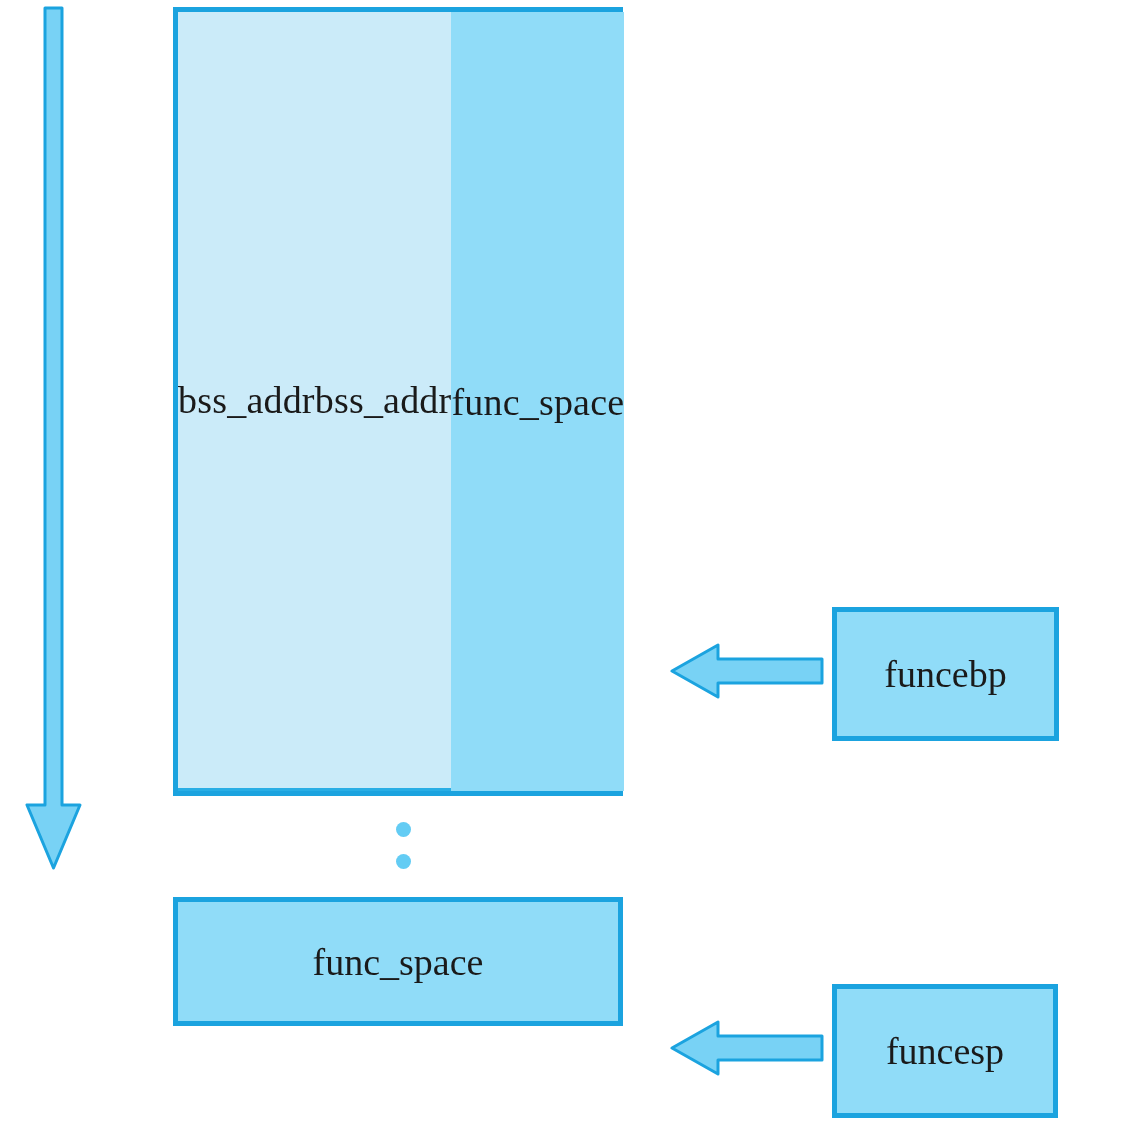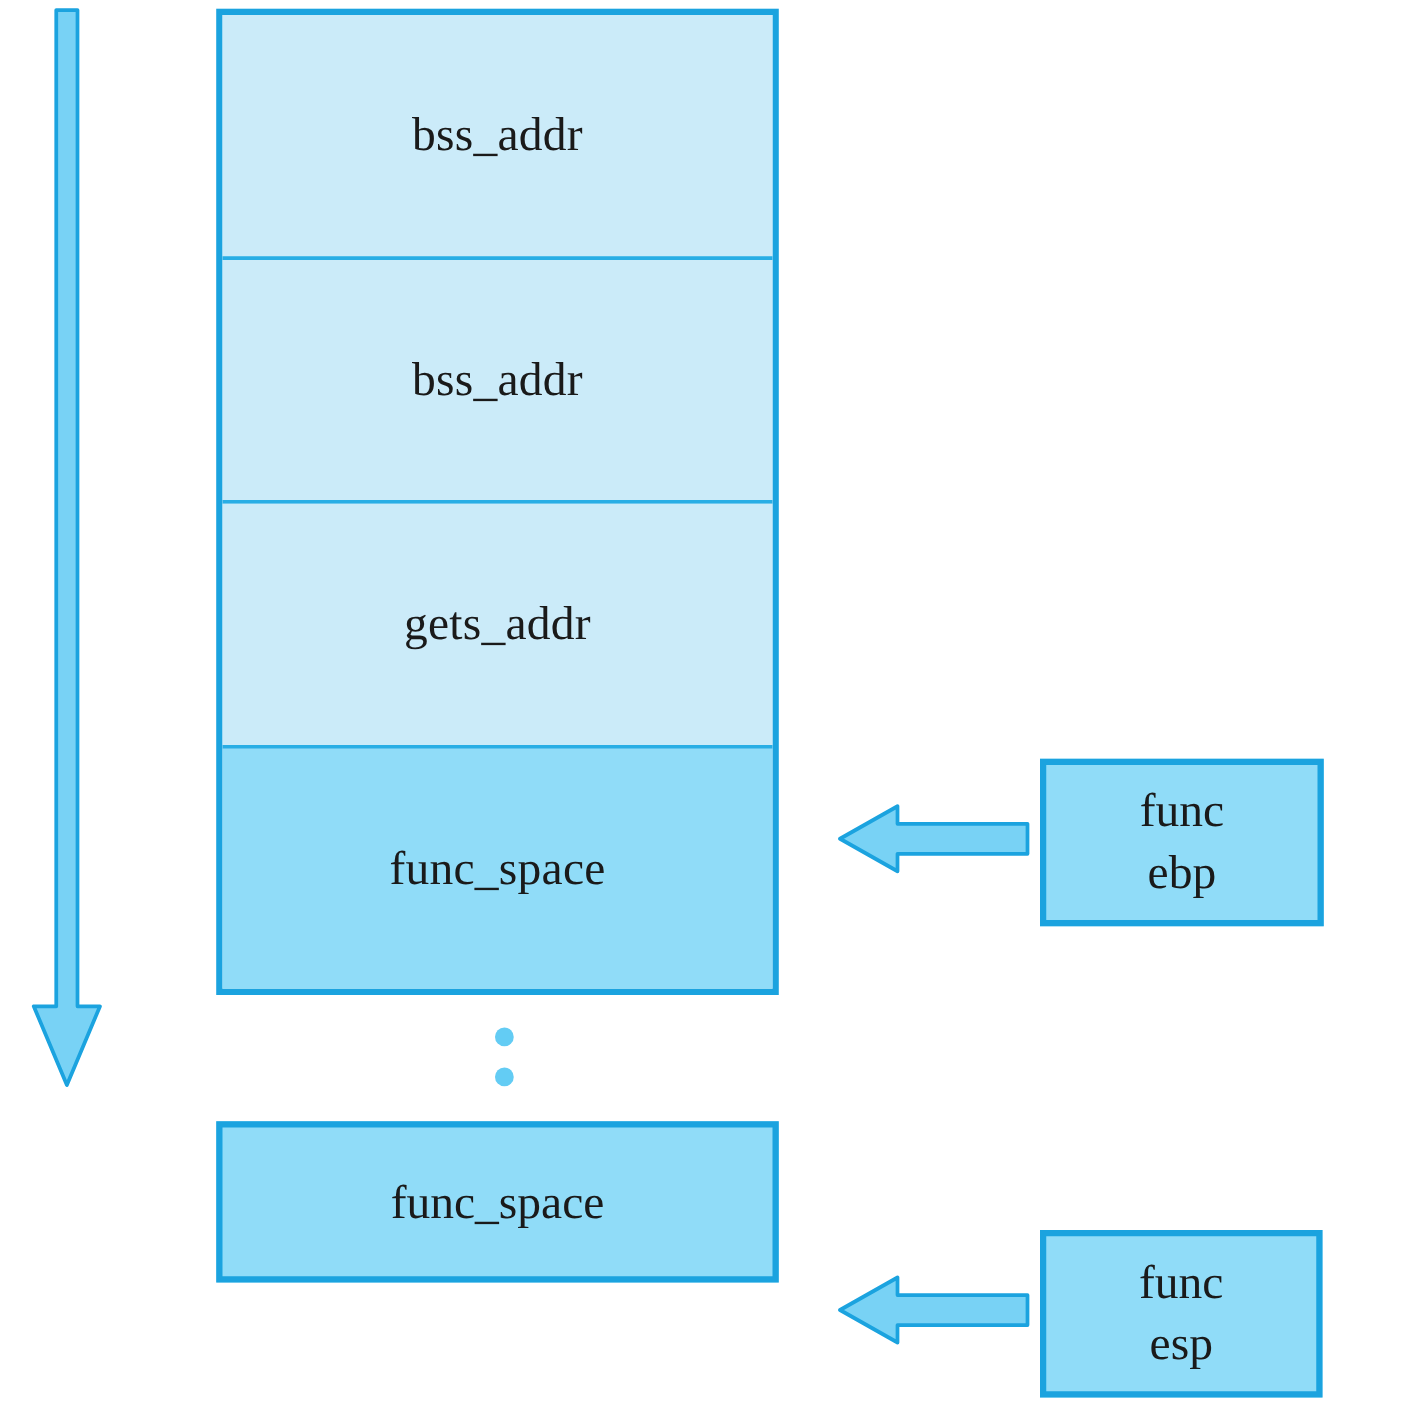--- a/index.html
+++ b/index.html
@@ -25,21 +25,20 @@
   .stack-frame {
     position: absolute;
     left: 173px;
     top: 7px;
     width: 450px;
     height: 789px;
     box-sizing: border-box;
     border: 5px solid #1BA3DF;
     background: #CBEBF9;
     display: flex;
-    flex-direction: column;
   }
 
   .stack-cell {
     flex: 1 1 0;
     display: flex;
     align-items: center;
     justify-content: center;
     box-sizing: border-box;
     border-bottom: 3px solid #29AEE5;
     background: #CBEBF9;
@@ -99,21 +98,21 @@
     height: 880px;
   }
 
   
   .pointer-box {
     position: absolute;
     box-sizing: border-box;
     border: 5px solid #1BA3DF;
     background: #90DCF8;
     display: flex;
-    flex-direction: column;
+    flex-direction: row;
     align-items: center;
     justify-content: center;
     color: #1a1a1a;
     font-size: 38px;
     line-height: 1.28;
   }
   .pointer-box .pb-line { display: block; }
 
   .pointer-box.ebp {
     left: 832px;
@@ -148,23 +147,20 @@
     </svg>
   </div>
 
   <div class="stack-frame">
     <div class="stack-cell">
       <span>bss_addr</span>
     </div>
     <div class="stack-cell">
       <span>bss_addr</span>
     </div>
-    <div class="stack-cell">
-      <span>gets_addr</span>
-    </div>
     <div class="stack-cell shade-dark">
       <span>func_space</span>
     </div>
   </div>
 
   <div class="ellipsis-group">
     <span class="ellipsis-dot d1"></span>
     <span class="ellipsis-dot d2"></span>
   </div>
 

